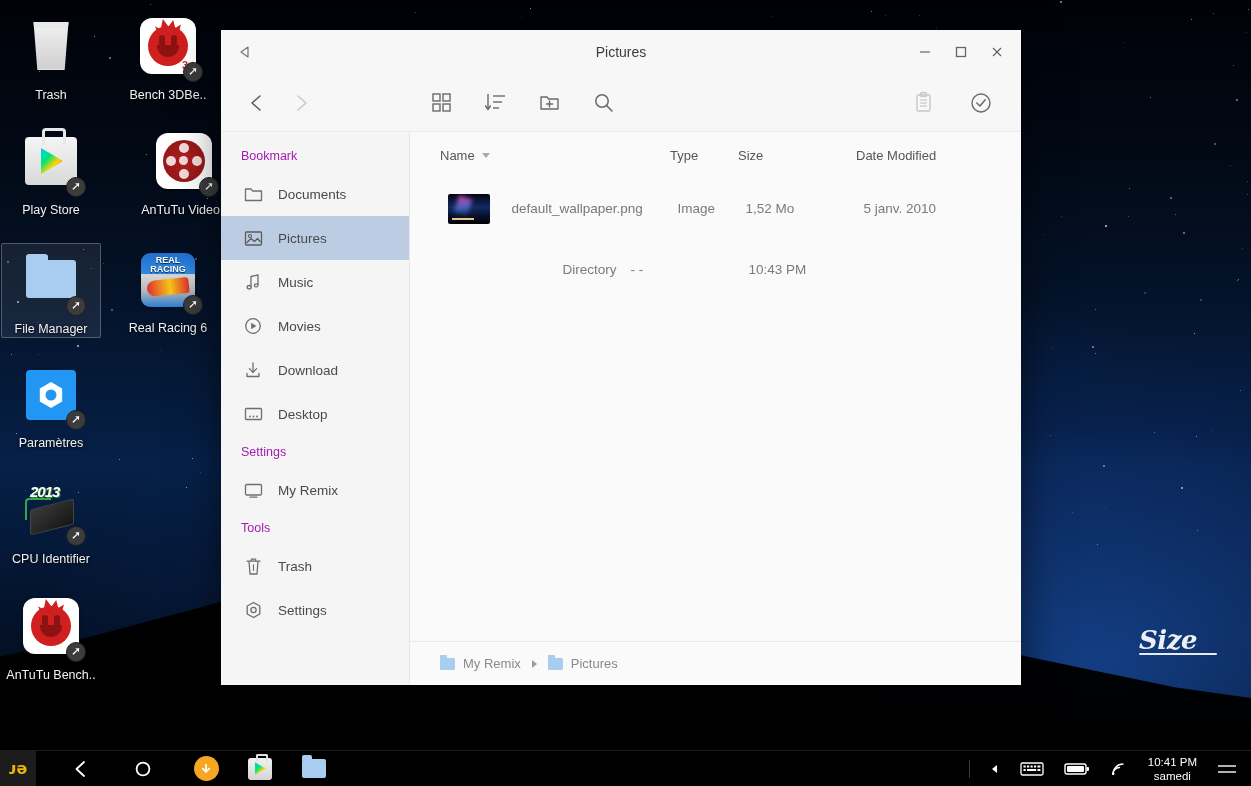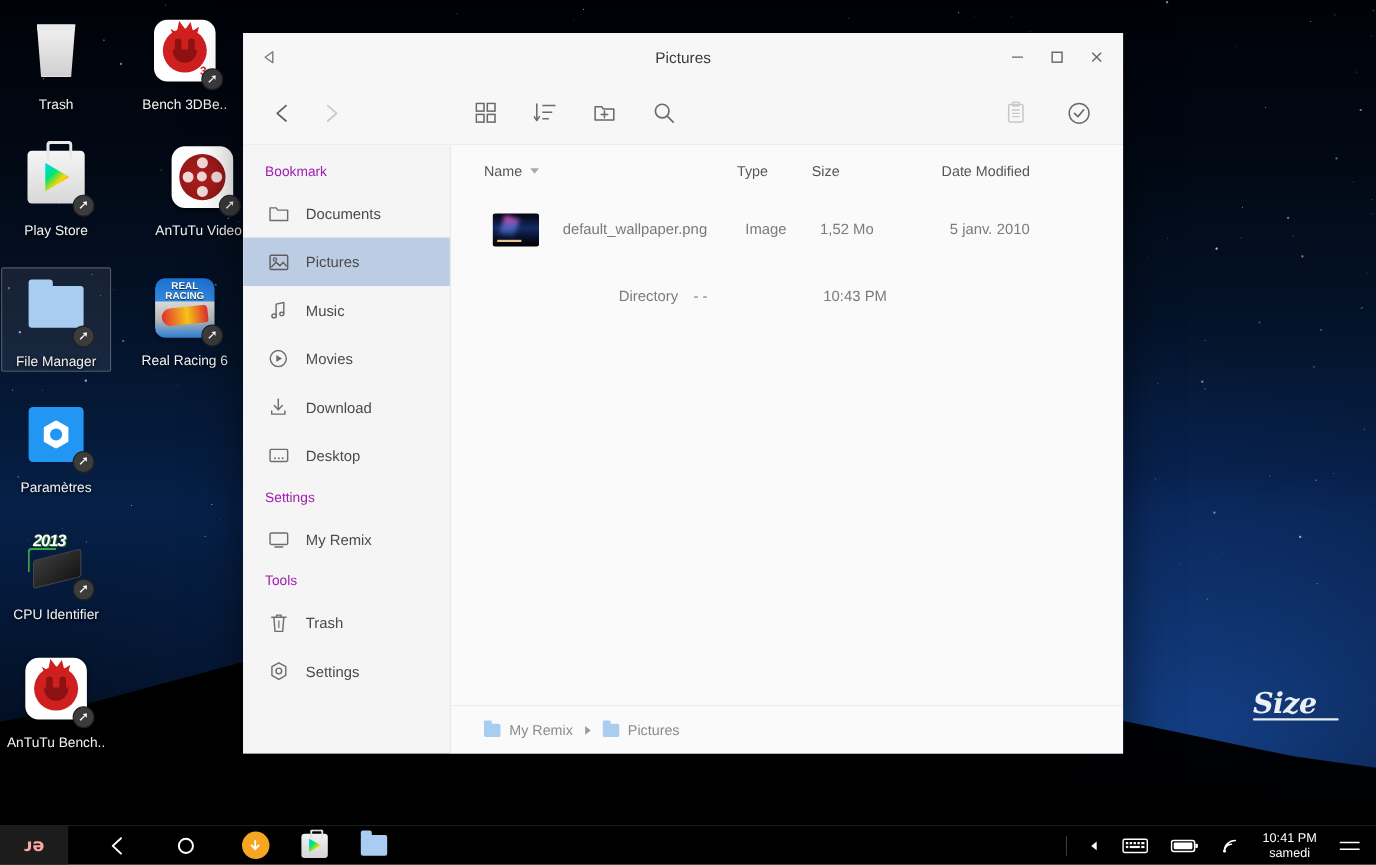--- a/index.html
+++ b/index.html
@@ -337,23 +337,23 @@
   .crumb-sep { width:0;height:0;border-top:4px solid transparent;border-bottom:4px solid transparent;
     border-left:5px solid #9b9b9b; margin: 0 3px; }
 
   
   .taskbar {
     position:absolute; left:0; bottom:0; width:1251px; height:36px;
     background:#000; display:flex; align-items:center;
     border-top:1px solid #1d1d1d;
   }
   .tb-logo {
-    width:62px; height:36px; background:#1c1c1c;
+    width:36px; height:36px; background:#1c1c1c;
     display:flex; align-items:center; justify-content:center;
-    color:#fca5a5; font-size:16px; font-weight:700;
+    color:#eab308; font-size:16px; font-weight:700;
     font-family:"DejaVu Sans", sans-serif;
   }
   .tb-nav { display:flex; align-items:center; gap:0; margin-left:14px; }
   .tb-sys { width:62px; height:36px; display:flex; align-items:center; justify-content:center; color:#fff; }
   .tb-apps { display:flex; align-items:center; gap:26px; margin-left:18px; }
   .tapp { width:28px; height:28px; display:flex; align-items:center; justify-content:center; }
   .dl-circle {
     width:25px;height:25px;border-radius:50%;background:#f5a623;
     display:flex;align-items:center;justify-content:center;
   }

